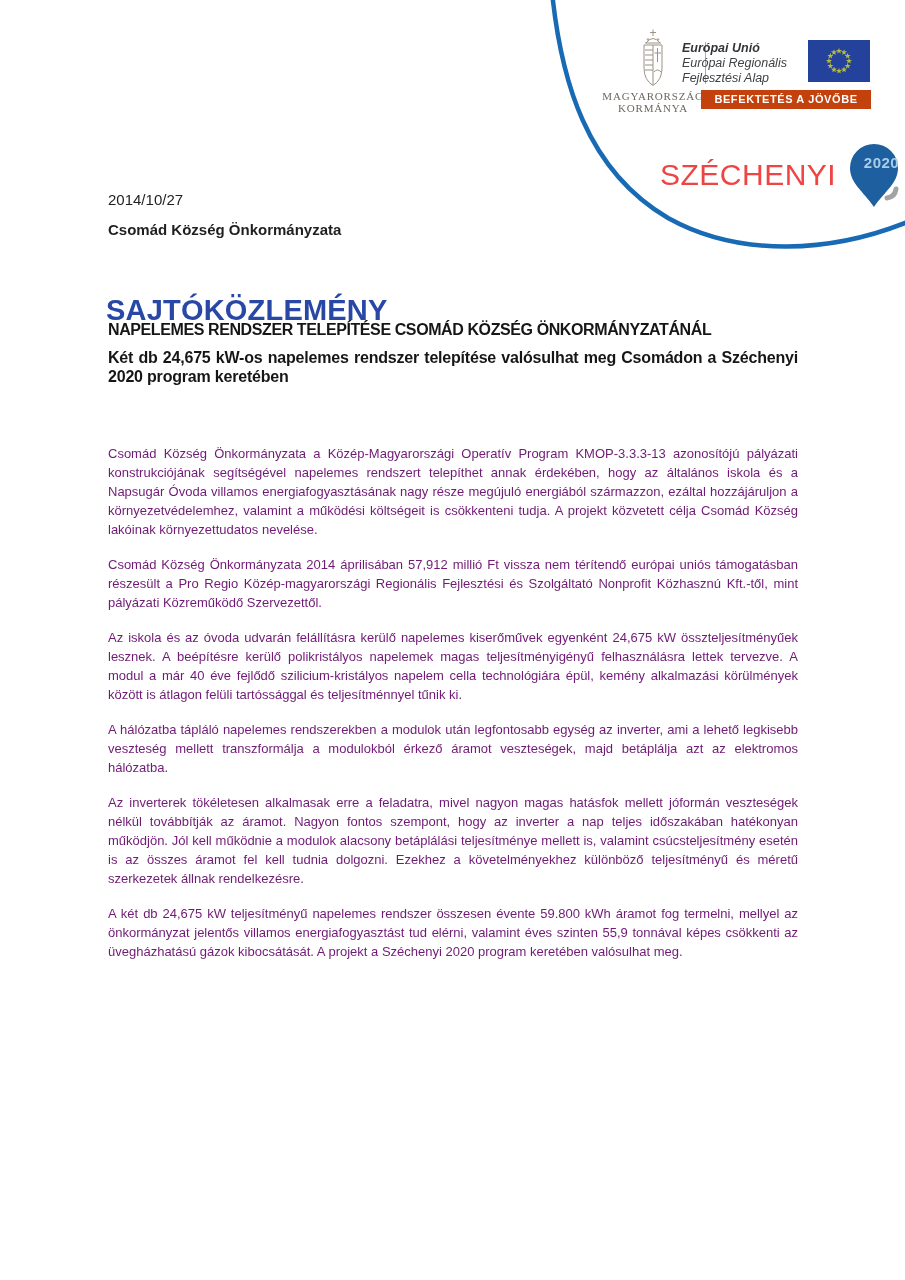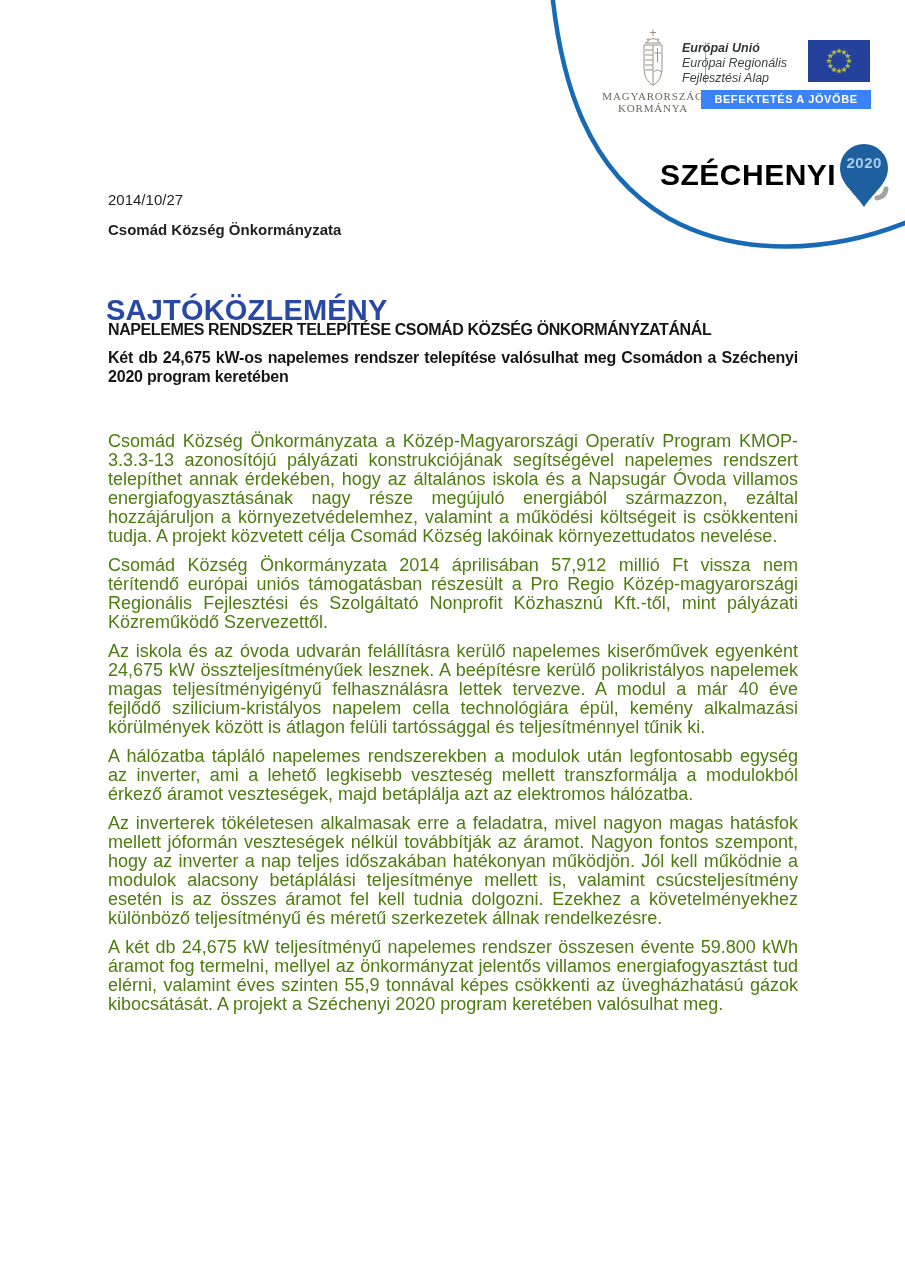--- a/index.html
+++ b/index.html
@@ -14,51 +14,51 @@
   .gov-name{
     font-family:"Liberation Serif",serif;font-size:11px;line-height:12px;
     color:#6e675f;letter-spacing:0.8px;
   }
   .eu-divider{position:absolute;left:705px;top:42px;width:1px;height:42px;background:#a9adb2;}
   .eu-text{position:absolute;left:682px;top:41px;font-size:12.5px;line-height:15px;color:#3f4245;font-style:italic;}
   .eu-text .b{font-weight:bold;color:#333639;}
   .eu-flag{position:absolute;left:808px;top:40px;}
   .invest-banner{
     position:absolute;left:701px;top:90px;width:170px;height:19px;
-    background:#3b82f6;color:#ffffff;font-weight:bold;font-size:11px;
+    background:#c2410c;color:#ffffff;font-weight:bold;font-size:11px;
     line-height:19px;text-align:center;letter-spacing:0.6px;
   }
   .szechenyi{position:absolute;top:143px;left:660px;display:flex;align-items:flex-start;}
   .szechenyi-text{
-    font-weight:bold;font-size:30px;color:#000000;letter-spacing:0.5px;
-    margin-top:15px;margin-right:3px;
+    font-weight:normal;font-size:30px;color:#ef4444;letter-spacing:0.5px;
+    margin-top:15px;margin-right:13px;
   }
   .pin-wrap{position:relative;width:54px;height:66px;}
   .pin-year{
-    position:absolute;top:11px;left:0;width:50px;text-align:center;
+    position:absolute;top:11px;left:0;width:50px;text-align:right;
     color:#a9cde9;font-size:15px;letter-spacing:0.5px;font-weight:bold;
   }
   
   .date{position:absolute;top:191px;left:108px;font-size:15px;}
   .org{position:absolute;top:221px;left:108px;font-size:15px;font-weight:bold;}
   .doc-title{
     position:absolute;top:275px;left:106px;font-size:29px;font-weight:bold;
     color:#2948a6;letter-spacing:0.2px;
   }
   .subtitle{
     position:absolute;top:321px;left:108px;width:700px;font-size:16px;
     font-weight:bold;letter-spacing:-0.4px;color:#161616;white-space:nowrap;
   }
   .lead{
     position:absolute;top:348px;left:108px;width:690px;font-size:16px;
     font-weight:bold;text-align:justify;line-height:19px;letter-spacing:-0.2px;color:#161616;
   }
   .body-text{position:absolute;top:428px;left:108px;width:690px;}
   .body-text p{
-    margin:4px 0 10px 0;font-size:18px;line-height:19px;text-align:justify;color:#4d7c0f;
+    margin:16px 0 10px 0;font-size:13px;line-height:19px;text-align:justify;color:#701a75;
   }
 </style>
 </head>
 <body>
 
 <svg class="curve-svg" width="905" height="270" viewBox="0 0 905 270">
   <path d="M 552 -8 C 561 80 586 170 668 218 C 740 258 832 253 910 221" fill="none" stroke="#176ab3" stroke-width="4.5"></path>
 </svg>
 
 <div class="gov-logo">

